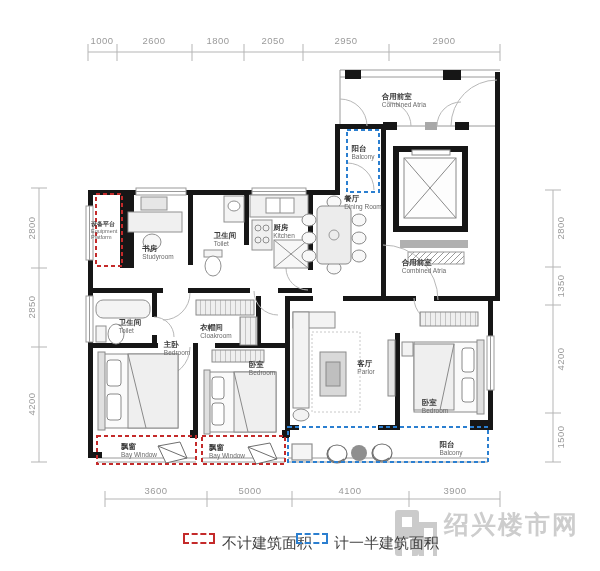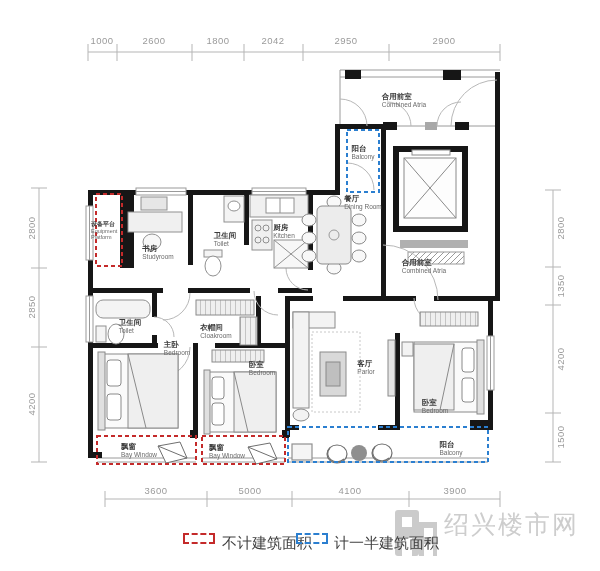--- a/index.html
+++ b/index.html
@@ -16,21 +16,21 @@
   .room-label .en{font-size:6.5px;color:#6a6a6a;}
   .room-label.tiny{white-space:normal;width:36px;}
   .room-label.tiny .cn{font-size:6px;}
   .room-label.tiny .en{font-size:5.5px;line-height:1.1;}
   
   .legend-swatch{width:32px;height:11px;box-sizing:border-box;}
   .legend-swatch.red{border:2px dashed #c42a2a;}
   .legend-swatch.blue{border:2px dashed #2b7fd0;}
   .legend-text{font-size:15px;color:#3f3f3f;white-space:nowrap;}
   
-  .wm-title{font-size:25px;font-weight:normal;color:#cdcdcd;letter-spacing:2px;white-space:nowrap;}
+  .wm-title{font-size:25px;font-weight:bold;color:#cdcdcd;letter-spacing:2px;white-space:nowrap;}
   .wm-url{font-size:15.5px;font-weight:bold;color:#cdcdcd;letter-spacing:1px;white-space:nowrap;}
 </style>
 </head>
 <body>
 
 <div id="stage">
 
   <svg class="abs" style="left:0;top:0" width="600" height="571" viewBox="0 0 600 571">
     <defs>
       <pattern id="slats" width="5" height="10" patternUnits="userSpaceOnUse">
@@ -277,21 +277,21 @@
       <rect x="9" y="30" width="10" height="18" fill="#ffffff"></rect>
       <rect x="26" y="14" width="18" height="34"></rect>
       <rect x="31" y="20" width="9" height="9" fill="#ffffff"></rect>
       <rect x="31" y="36" width="9" height="12" fill="#ffffff"></rect>
     </g>
   </svg>
 
   <div class="abs dim" style="left:102px;top:40px">1000</div>
   <div class="abs dim" style="left:154px;top:40px">2600</div>
   <div class="abs dim" style="left:218px;top:40px">1800</div>
-  <div class="abs dim" style="left:273px;top:40px">2042</div>
+  <div class="abs dim" style="left:273px;top:40px">2050</div>
   <div class="abs dim" style="left:346px;top:40px">2950</div>
   <div class="abs dim" style="left:444px;top:40px">2900</div>
 
   <div class="abs dim" style="left:156px;top:490px">3600</div>
   <div class="abs dim" style="left:250px;top:490px">5000</div>
   <div class="abs dim" style="left:350px;top:490px">4100</div>
   <div class="abs dim" style="left:455px;top:490px">3900</div>
 
   <div class="abs dim v" style="left:31px;top:228px">2800</div>
   <div class="abs dim v" style="left:31px;top:307px">2850</div>

